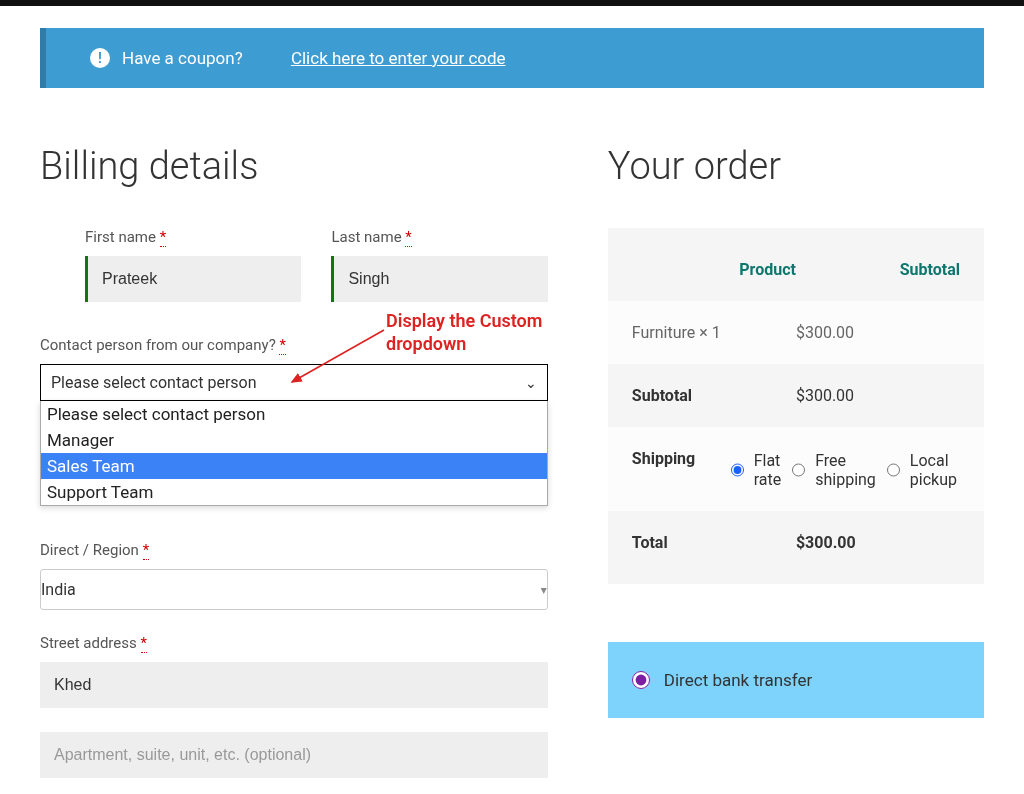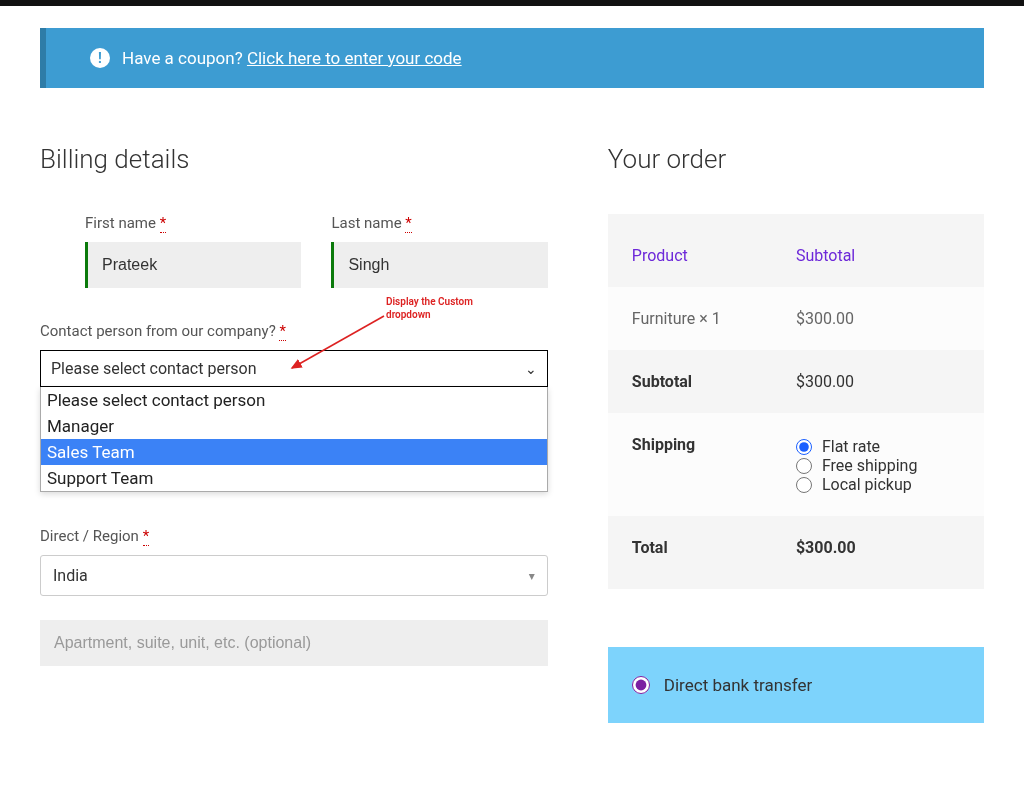--- a/index.html
+++ b/index.html
@@ -33,31 +33,32 @@
     background: #fff;
     color: #3d9cd2;
     display: inline-flex;
     align-items: center; justify-content: center;
     font-weight: bold;
     font-size: 14px;
   }
   .coupon-banner a {
     color: #fff;
     text-decoration: underline;
+    margin-left: 44px;
   }
   .columns {
     display: flex;
     gap: 60px;
     margin-top: 56px;
   }
   .left { flex: 1 1 54%; }
   .right { flex: 1 1 40%; }
   h2.section-title {
     font-weight: 300;
-    font-size: 26px;
+    font-size: 38px;
     color: #333;
     margin-bottom: 40px;
   }
   .row {
     display: flex;
     gap: 30px;
     padding-left: 45px;
   }
   .field { flex: 1; margin-bottom: 24px; position: relative; }
   .field label {
@@ -115,60 +116,60 @@
   }
   .dropdown-list .opt.highlight {
     background: #3b82f6;
     color: #fff;
   }
   .country-select {
     width: 100%;
     background: #fff;
     border: 1px solid #ccc;
     border-radius: 3px;
-    padding: 10px 12px;
+    padding: 10px 0;
     font-size: 16px;
     display: flex;
     justify-content: space-between;
     align-items: center;
     color: #333;
     cursor: pointer;
   }
   .country-select .caret {
     color: #888;
     font-size: 12px;
   }
   .annotation {
     position: absolute;
     color: #d22;
     font-weight: 600;
-    font-size: 10px;
+    font-size: 18px;
     line-height: 1.25;
     white-space: nowrap;
   }
   .arrow-svg {
     position: absolute;
     pointer-events: none;
   }
 
   
   .order-table {
     background: #f5f5f5;
     padding: 10px 0;
   }
   .order-row {
     display: flex;
     padding: 22px 24px;
   }
   .order-row .c1 { flex: 1; }
   .order-row .c2 { flex: 1; }
-  .order-row.head { font-weight: 400; color: #6d28d9; }
+  .order-row.head { font-weight: 700; color: #0f766e; text-align: right; }
   .order-row.alt { background: #fcfcfc; }
   .order-row .muted { color: #666; }
-  .shipping-options { display: flex; flex-direction: column; gap: 0; margin-top: 2px; }
+  .shipping-options { display: flex; flex-direction: row; gap: 8px; margin-top: 2px; }
   .ship-opt { display: flex; align-items: center; gap: 10px; font-size: 16px; color: #333; }
   .ship-opt input { accent-color: #1a5fff; width: 16px; height: 16px; }
   .payment-box {
     background: #7dd3fc;
     margin-top: 58px;
     padding: 28px 24px;
   }
   .payment-opt { display: flex; align-items: center; gap: 14px; font-size: 17px; color: #333; }
   .payment-opt input { accent-color: #7b1fa2; width: 18px; height: 18px; }
   .contact-field { position: relative; margin-bottom: 140px;}
@@ -246,20 +247,27 @@
         <label>
           <span>Direct / Region</span>
           <span class="required">*</span>
         </label>
         <div class="country-select">
           <span>India</span>
           <span class="caret">▾</span>
         </div>
       </div>
 
+      <div class="field">
+        <label>
+          <span>Street address</span>
+          <span class="required">*</span>
+        </label>
+        <input class="text-input nogreen" type="text" value="Khed" style="">
+      </div>
 
       <div class="field" style="margin-top:10px;">
         <input class="text-input nogreen" type="text" placeholder="Apartment, suite, unit, etc. (optional)" style="">
       </div>
     </div>
 
     <div class="right">
       <h2 class="section-title">Your order</h2>
 
       <div class="order-table">

